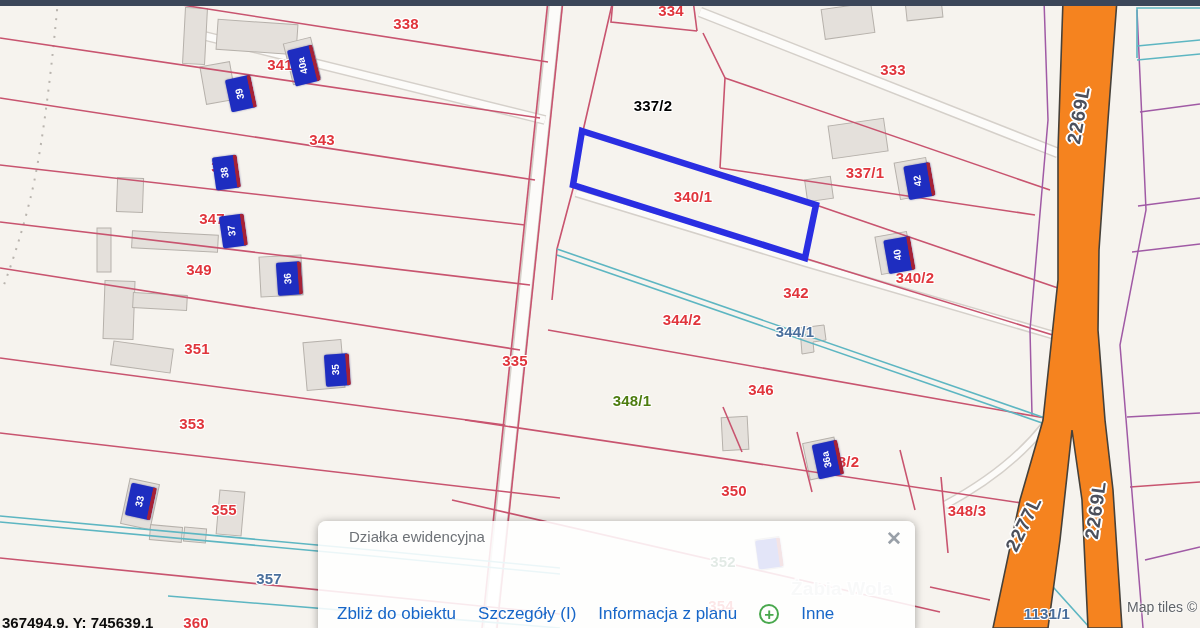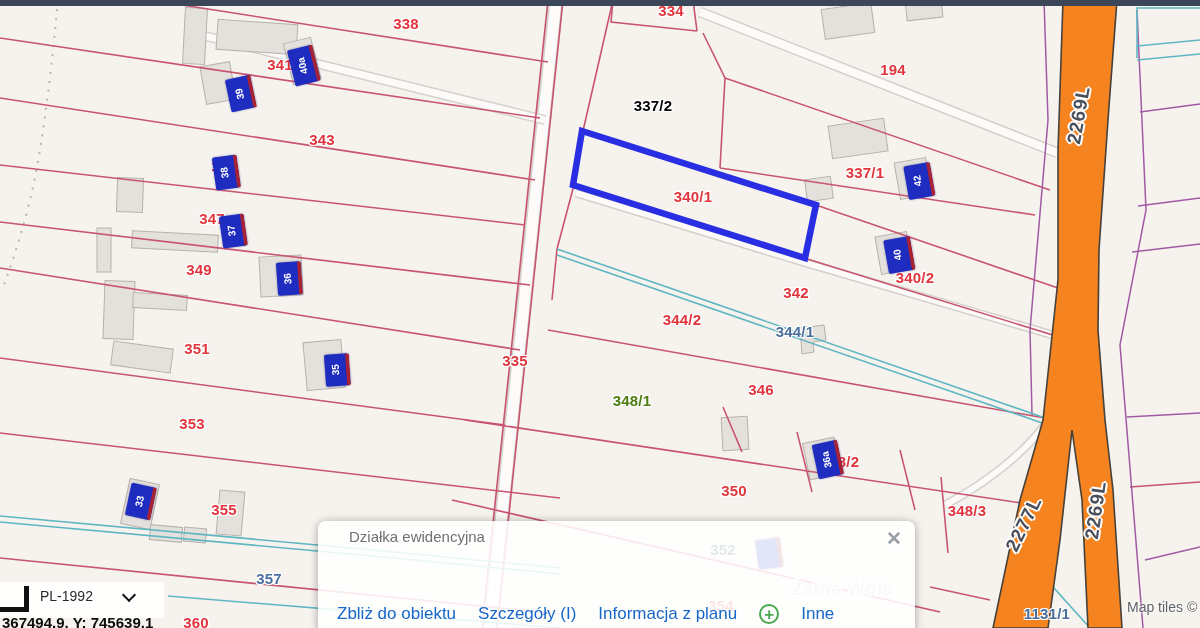--- a/index.html
+++ b/index.html
@@ -155,21 +155,21 @@
 
     <polygon points="582,131 816,205 805,258 573,185" fill="none" stroke="#2a2ee2" stroke-width="6.5" stroke-linejoin="miter"></polygon>
   </svg>
 
   <div id="top-bar"></div>
 
   <div id="labels-layer">
       <div class="plabel" style="left: 406px; top: 23px; color: rgb(224, 53, 60);">338</div>
       <div class="plabel" style="left: 280px; top: 64px; color: rgb(224, 53, 60);">341</div>
       <div class="plabel" style="left: 671px; top: 10px; color: rgb(224, 53, 60);">334</div>
-      <div class="plabel" style="left: 893px; top: 69px; color: rgb(224, 53, 60);">194</div>
+      <div class="plabel" style="left: 893px; top: 69px; color: rgb(224, 53, 60);">333</div>
       <div class="plabel" style="left: 322px; top: 139px; color: rgb(224, 53, 60);">343</div>
       <div class="plabel" style="left: 653px; top: 105px; color: #000000;">337/2</div>
       <div class="plabel" style="left: 224px; top: 166px; color: rgb(224, 53, 60);">345</div>
       <div class="plabel" style="left: 212px; top: 218px; color: rgb(224, 53, 60);">347</div>
       <div class="plabel" style="left: 865px; top: 172px; color: rgb(224, 53, 60);">337/1</div>
       <div class="plabel" style="left: 693px; top: 196px; color: rgb(224, 53, 60);">340/1</div>
       <div class="plabel" style="left: 199px; top: 269px; color: rgb(224, 53, 60);">349</div>
       <div class="plabel" style="left: 915px; top: 277px; color: rgb(224, 53, 60);">340/2</div>
       <div class="plabel" style="left: 796px; top: 292px; color: rgb(224, 53, 60);">342</div>
       <div class="plabel" style="left: 682px; top: 319px; color: rgb(224, 53, 60);">344/2</div>
@@ -177,21 +177,21 @@
       <div class="plabel" style="left: 515px; top: 360px; color: rgb(224, 53, 60);">335</div>
       <div class="plabel" style="left: 197px; top: 348px; color: rgb(224, 53, 60);">351</div>
       <div class="plabel" style="left: 632px; top: 400px; color: #4d7c0f;">348/1</div>
       <div class="plabel" style="left: 761px; top: 389px; color: rgb(224, 53, 60);">346</div>
       <div class="plabel" style="left: 192px; top: 423px; color: rgb(224, 53, 60);">353</div>
       <div class="plabel" style="left: 734px; top: 490px; color: rgb(224, 53, 60);">350</div>
       <div class="plabel" style="left: 840px; top: 461px; color: rgb(224, 53, 60);">348/2</div>
       <div class="plabel" style="left: 224px; top: 509px; color: rgb(224, 53, 60);">355</div>
       <div class="plabel" style="left: 967px; top: 510px; color: rgb(224, 53, 60);">348/3</div>
       <div class="plabel" style="left: 269px; top: 578px; color: rgb(74, 111, 156);">357</div>
-      <div class="plabel" style="left: 723px; top: 549px; color: #14532d;">352</div>
+      <div class="plabel" style="left: 723px; top: 561px; color: #14532d;">352</div>
       <div class="plabel" style="left: 721px; top: 605px; color: rgb(224, 53, 60);">354</div>
       <div class="plabel" style="left: 196px; top: 622px; color: rgb(224, 53, 60);">360</div>
       <div class="plabel" style="left: 1047px; top: 613px; color: rgb(74, 111, 156);">1131/1</div>
       <div class="plabel" style="left: 842px; top: 589px; color: rgb(196, 200, 205); font-size: 19px;">Żabia Wola</div>
     </div>
   <div id="markers-layer">
       <div class="marker" style="left: 291px; top: 47px; width: 22px; height: 37px; transform: rotate(-14deg);">
         <span>40a</span>
       </div>
       <div class="marker" style="left: 228px; top: 77px; width: 22px; height: 33px; transform: rotate(-12deg);">
@@ -238,23 +238,15 @@
     <div class="links">
       <span class="lnk">Zbliż do obiektu</span>
       <span class="lnk">Szczegóły (I)</span>
       <span class="lnk">Informacja z planu</span>
       <span id="plus-icon">+</span>
       <span class="lnk">Inne</span>
     </div>
     <div id="close-icon">✕</div>
   </div>
 
-  <div id="coord-widget">
-    <div id="bracket-icon">
-      <div class="vb"></div>
-        <div class="hb"></div>
-    </div>
-    <div id="crs-label">PL-1992</div>
-    <div id="crs-chevron"></div>
-  </div>
   <div id="coords-text">367494.9,  Y: 745639.1</div>
 
 </div>
 
 </body></html>

